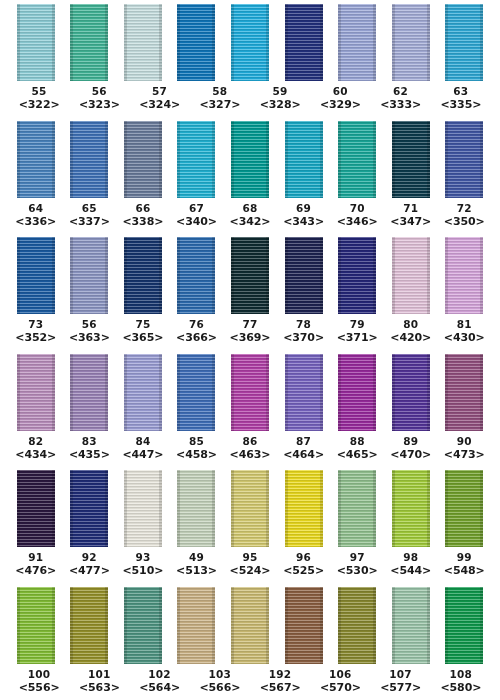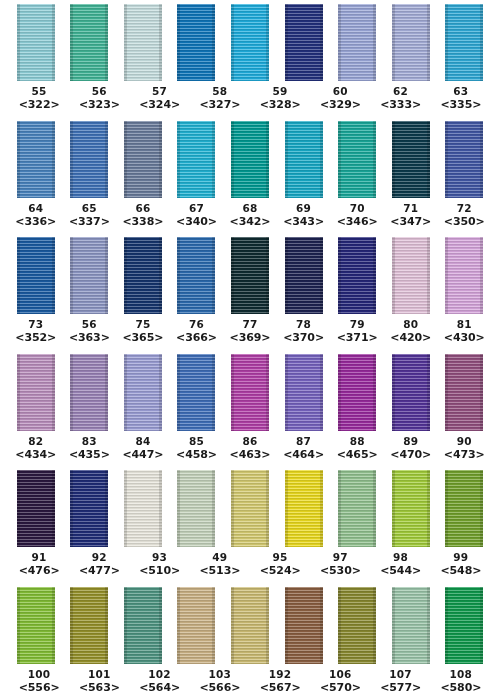--- a/index.html
+++ b/index.html
@@ -421,20 +421,24 @@
         </div>
         <div class="label-cell">
           <span class="lbl-num">49</span>
           <span class="lbl-code">&lt;513&gt;</span>
         </div>
         <div class="label-cell">
           <span class="lbl-num">95</span>
           <span class="lbl-code">&lt;524&gt;</span>
         </div>
         <div class="label-cell">
+          <span class="lbl-num">96</span>
+          <span class="lbl-code">&lt;525&gt;</span>
+        </div>
+        <div class="label-cell">
           <span class="lbl-num">97</span>
           <span class="lbl-code">&lt;530&gt;</span>
         </div>
         <div class="label-cell">
           <span class="lbl-num">98</span>
           <span class="lbl-code">&lt;544&gt;</span>
         </div>
         <div class="label-cell">
           <span class="lbl-num">99</span>
           <span class="lbl-code">&lt;548&gt;</span>

